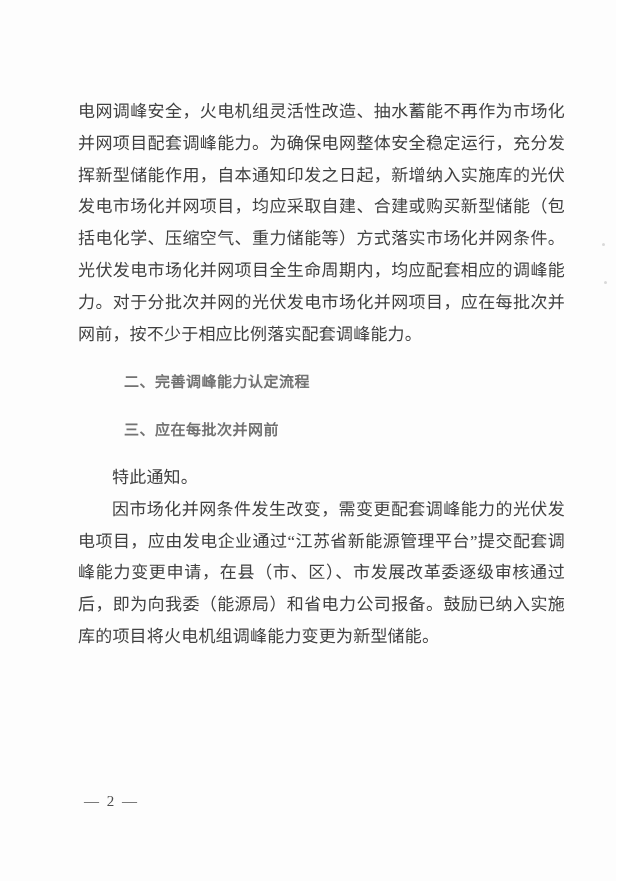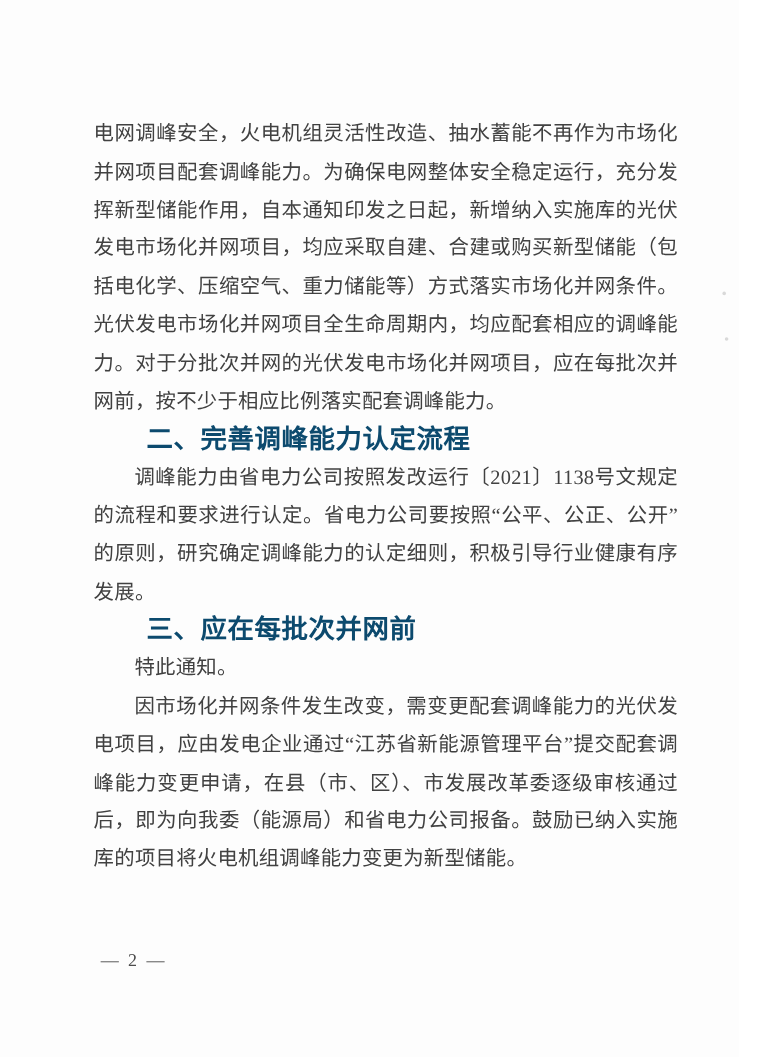--- a/index.html
+++ b/index.html
@@ -27,27 +27,27 @@
     line-height: 31.8px;
     color: #414141;
     text-align: justify;
     text-justify: inter-character;
     letter-spacing: 0.2px;
   }
   .body-para.indented {
     text-indent: 2em;
   }
   .section-heading {
-    margin: 0;
+    margin: 16px;
     padding-left: 2em;
     font-family: "Liberation Sans", "DejaVu Sans", sans-serif;
     font-weight: 700;
-    font-size: 22px;
+    font-size: 15px;
     line-height: 31.8px;
-    color: #0c4a6e;
+    color: #737373;
     letter-spacing: 0.5px;
   }
   .page-number {
     position: absolute;
     left: 84px;
     top: 793px;
     font-size: 15px;
     color: #4c4c4c;
     letter-spacing: 2px;
     font-family: "Liberation Serif", "DejaVu Serif", serif;
@@ -63,21 +63,20 @@
   .speck-2 { left: 604px; top: 281px; }
 </style>
 </head>
 <body>
 
 <div class="page">
 
   <div class="doc-content" id="doc-content">
       <p class="body-para">电网调峰安全，火电机组灵活性改造、抽水蓄能不再作为市场化并网项目配套调峰能力。为确保电网整体安全稳定运行，充分发挥新型储能作用，自本通知印发之日起，新增纳入实施库的光伏发电市场化并网项目，均应采取自建、合建或购买新型储能（包括电化学、压缩空气、重力储能等）方式落实市场化并网条件。光伏发电市场化并网项目全生命周期内，均应配套相应的调峰能力。对于分批次并网的光伏发电市场化并网项目，应在每批次并网前，按不少于相应比例落实配套调峰能力。</p>
       <h2 class="section-heading">二、完善调峰能力认定流程</h2>
-      <p class="body-para indented">调峰能力由省电力公司按照发改运行〔2021〕1138号文规定的流程和要求进行认定。省电力公司要按照“公平、公正、公开”的原则，研究确定调峰能力的认定细则，积极引导行业健康有序发展。</p>
       <h2 class="section-heading">三、应在每批次并网前</h2>
       <p class="body-para indented">特此通知。</p>
       <p class="body-para indented">因市场化并网条件发生改变，需变更配套调峰能力的光伏发电项目，应由发电企业通过“江苏省新能源管理平台”提交配套调峰能力变更申请，在县（市、区）、市发展改革委逐级审核通过后，即为向我委（能源局）和省电力公司报备。鼓励已纳入实施库的项目将火电机组调峰能力变更为新型储能。</p>
     </div>
 
   <div class="page-number">— 2 —</div>
 
   <div class="scan-speck speck-1"></div>
   <div class="scan-speck speck-2"></div>
 

